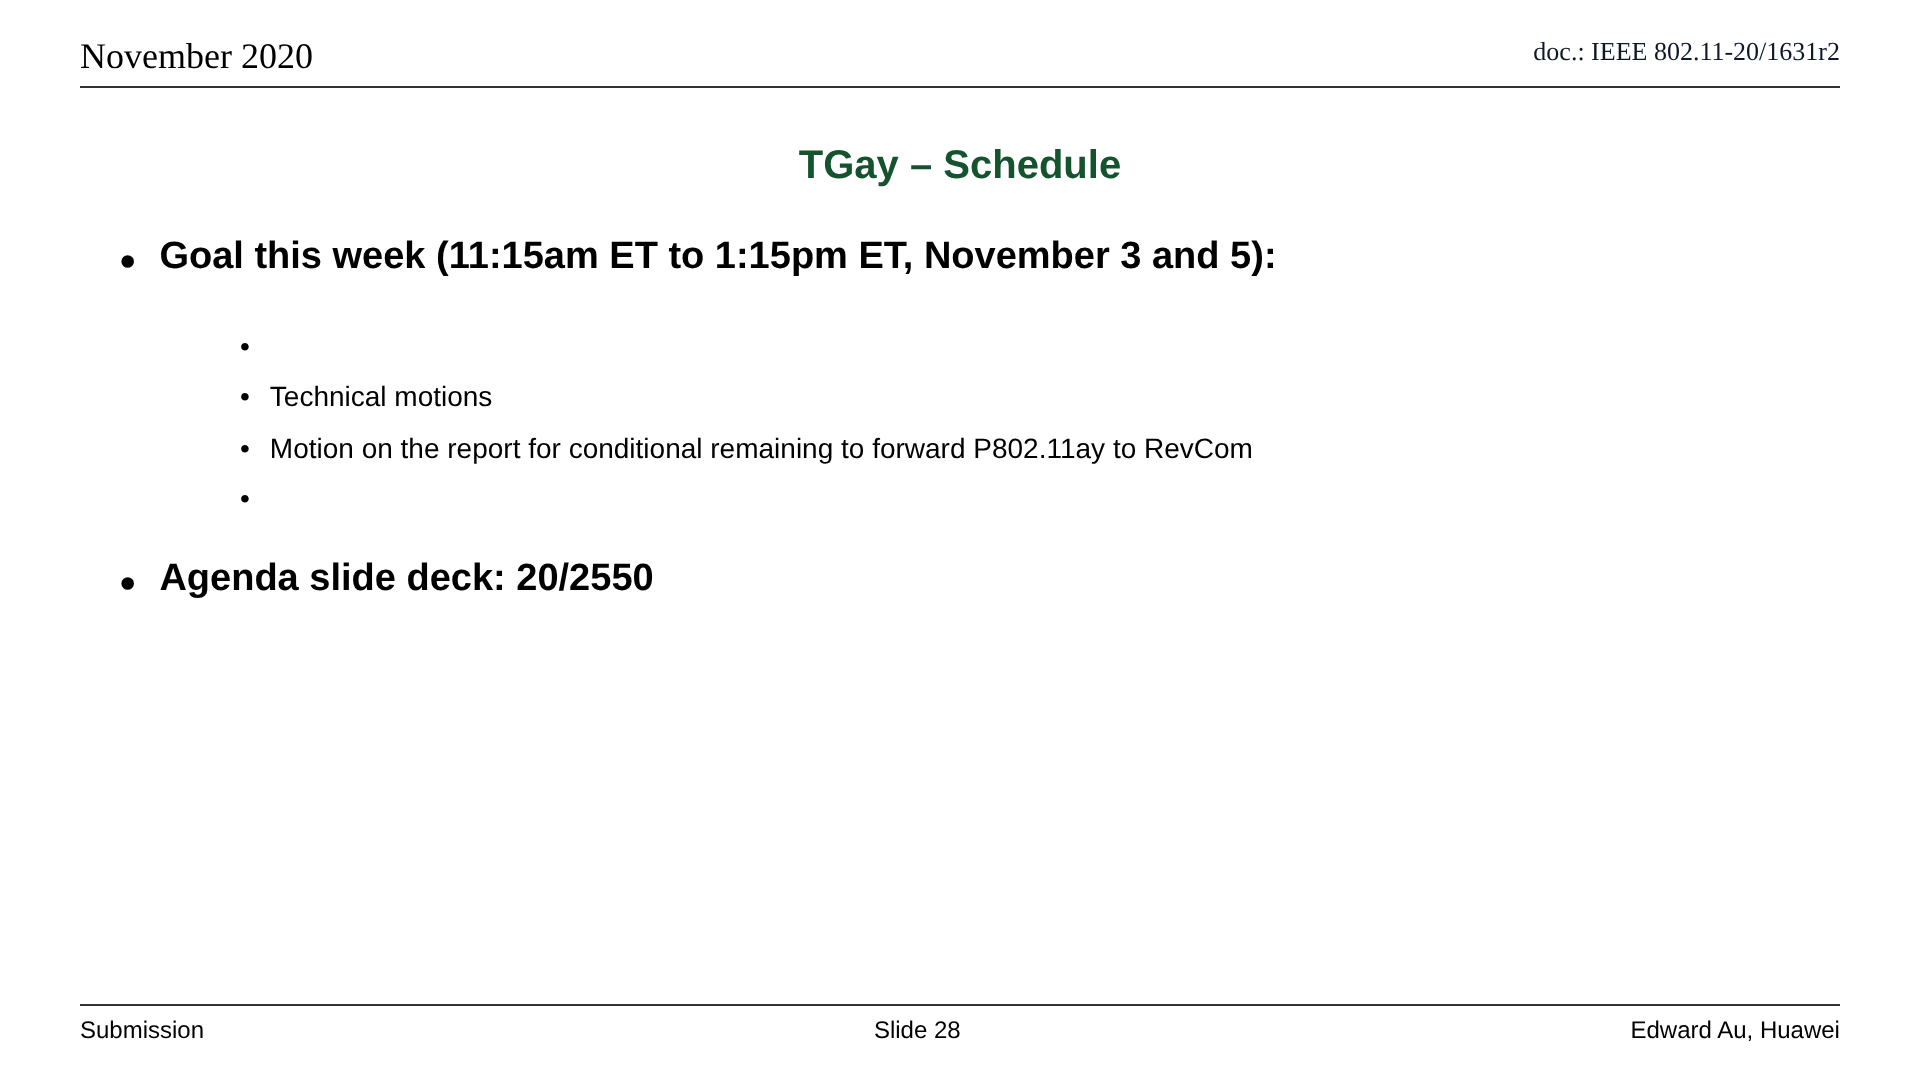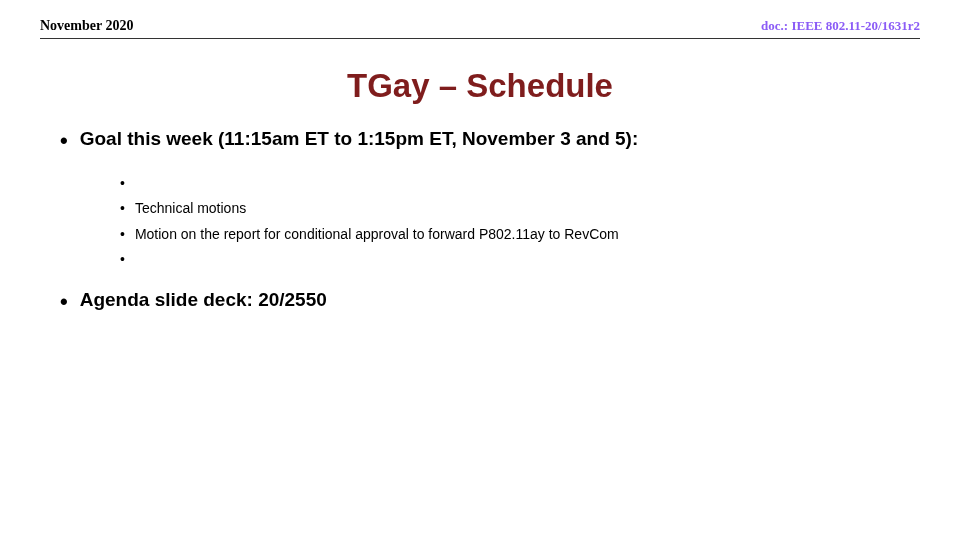--- a/index.html
+++ b/index.html
@@ -29,40 +29,40 @@
     .header {
       display: flex;
       justify-content: space-between;
       align-items: flex-start;
       margin-bottom: 10px;
       border-bottom: 1px solid #333;
       padding-bottom: 4px;
     }
 
     .header-left {
-      font-size: 14px;
-      font-weight: bold;
+      font-size: 18px;
+      font-weight: normal;
       color: #000;
     }
 
     .header-right {
       font-size: 13px;
-      font-weight: bold;
-      color: #8b5cf6;
+      font-weight: normal;
+      color: #0f172a;
     }
 
     .title-section {
       text-align: center;
       margin: 18px 0 22px 0;
     }
 
     .title {
-      font-size: 33px;
+      font-size: 20px;
       font-weight: bold;
-      color: #7f1d1d;
+      color: #14532d;
       font-family: Arial, sans-serif;
     }
 
     .content {
       flex: 1;
       padding: 0 20px;
     }
 
     .bullet-main {
       display: flex;
@@ -156,28 +156,33 @@
     <div class="sub-bullets">
       <div class="sub-bullet">
         <span class="sub-marker">•</span>
       </div>
       <div class="sub-bullet">
         <span class="sub-marker">•</span>
         <span class="sub-text">Technical motions</span>
       </div>
       <div class="sub-bullet">
         <span class="sub-marker">•</span>
-        <span class="sub-text">Motion on the report for conditional approval to forward P802.11ay to RevCom</span>
+        <span class="sub-text">Motion on the report for conditional remaining to forward P802.11ay to RevCom</span>
       </div>
       <div class="sub-bullet">
         <span class="sub-marker">•</span>
       </div>
     </div>
 
     <div class="bullet-main">
       <span class="bullet-marker">•</span>
       <span class="bullet-text">Agenda slide deck:  20/2550</span>
     </div>
 
   </div>
 
+  <div class="footer">
+    <span class="footer-left">Submission</span>
+    <span class="footer-center">Slide 28</span>
+    <span class="footer-right">Edward Au, Huawei</span>
+  </div>
 
 </div>
 
 </body></html>

